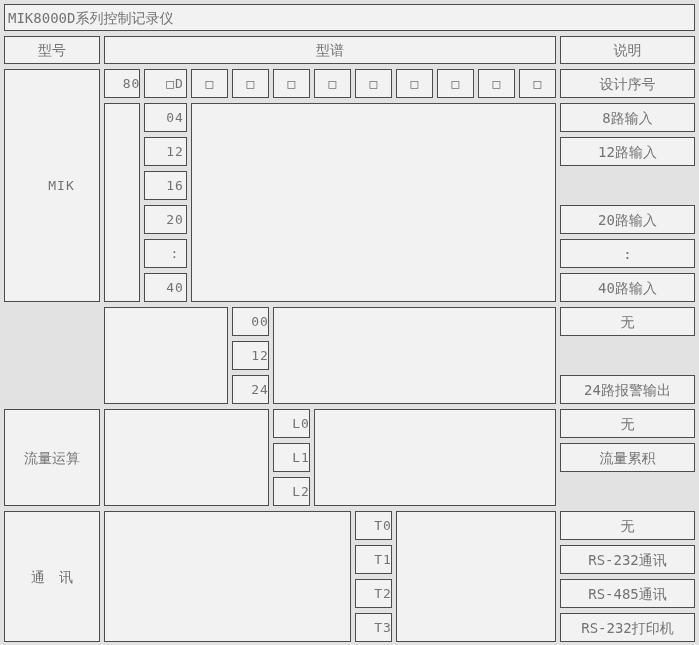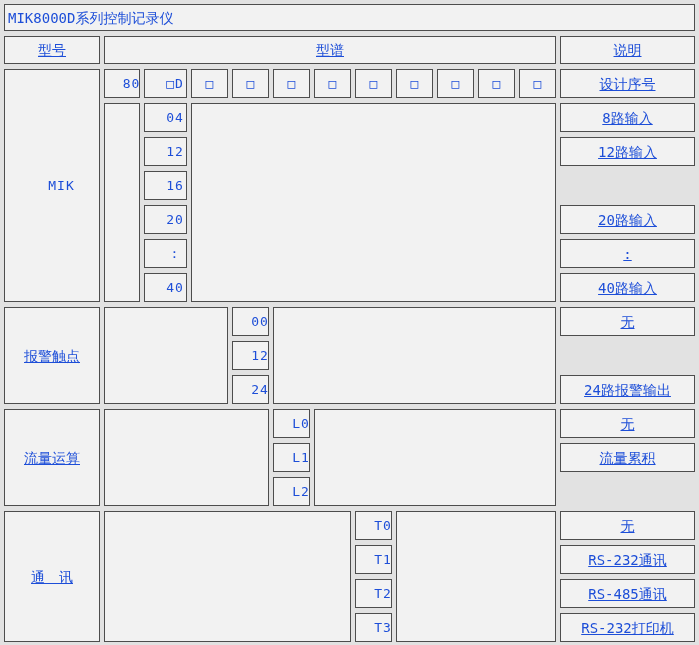--- a/index.html
+++ b/index.html
@@ -15,35 +15,35 @@
     display:grid;
     grid-template-columns:96px 36px 43px repeat(9,37px) minmax(0,1fr);
     grid-template-rows:27px 28px repeat(17,29px);
     column-gap:4px;
     row-gap:5px;
     background:#e2e2e2;
   }
   .cell{
     border:1px solid #4d4d4d;
     background:#f2f2f2;
-    color:#1d4ed8;
+    color:#737373;
     display:flex;
     align-items:center;
     justify-content:center;
     font-size:13px;
     line-height:1;
     overflow:hidden;
     white-space:nowrap;
   }
   .title-cell{
     justify-content:flex-start;
     padding:0 3px;
     font-size:14px;
   }
-  .cjk{font-size:14px;text-decoration:underline;}
+  .cjk{font-size:14px;}
   .code{letter-spacing:1px;padding-left:19px;}
 </style>
 </head>
 <body>
 
 <div class="table">
 
   <div class="cell title-cell" style="grid-row:1;grid-column:1/-1">MIK8000D系列控制记录仪</div>
 
   <div class="cell cjk" style="grid-row:2;grid-column:1">型号</div>
@@ -72,21 +72,20 @@
   <div class="cell code" style="grid-row:7;grid-column:3">20</div>
   <div class="cell code" style="grid-row:8;grid-column:3">:</div>
   <div class="cell code" style="grid-row:9;grid-column:3">40</div>
   <div class="cell" style="grid-row:4/span 6;grid-column:4/span 9"></div>
   <div class="cell cjk" style="grid-row:4;grid-column:13">8路输入</div>
   <div class="cell cjk" style="grid-row:5;grid-column:13">12路输入</div>
   <div class="cell cjk" style="grid-row:7;grid-column:13">20路输入</div>
   <div class="cell cjk" style="grid-row:8;grid-column:13">:</div>
   <div class="cell cjk" style="grid-row:9;grid-column:13">40路输入</div>
 
-  <div class="cell cjk" style="grid-row:10/span 3;grid-column:1">报警触点</div>
   <div class="cell" style="grid-row:10/span 3;grid-column:2/span 3"></div>
   <div class="cell code" style="grid-row:10;grid-column:5">00</div>
   <div class="cell code" style="grid-row:11;grid-column:5">12</div>
   <div class="cell code" style="grid-row:12;grid-column:5">24</div>
   <div class="cell" style="grid-row:10/span 3;grid-column:6/span 7"></div>
   <div class="cell cjk" style="grid-row:10;grid-column:13">无</div>
   <div class="cell cjk" style="grid-row:12;grid-column:13">24路报警输出</div>
 
   <div class="cell cjk" style="grid-row:13/span 3;grid-column:1">流量运算</div>
   <div class="cell" style="grid-row:13/span 3;grid-column:2/span 4"></div>

